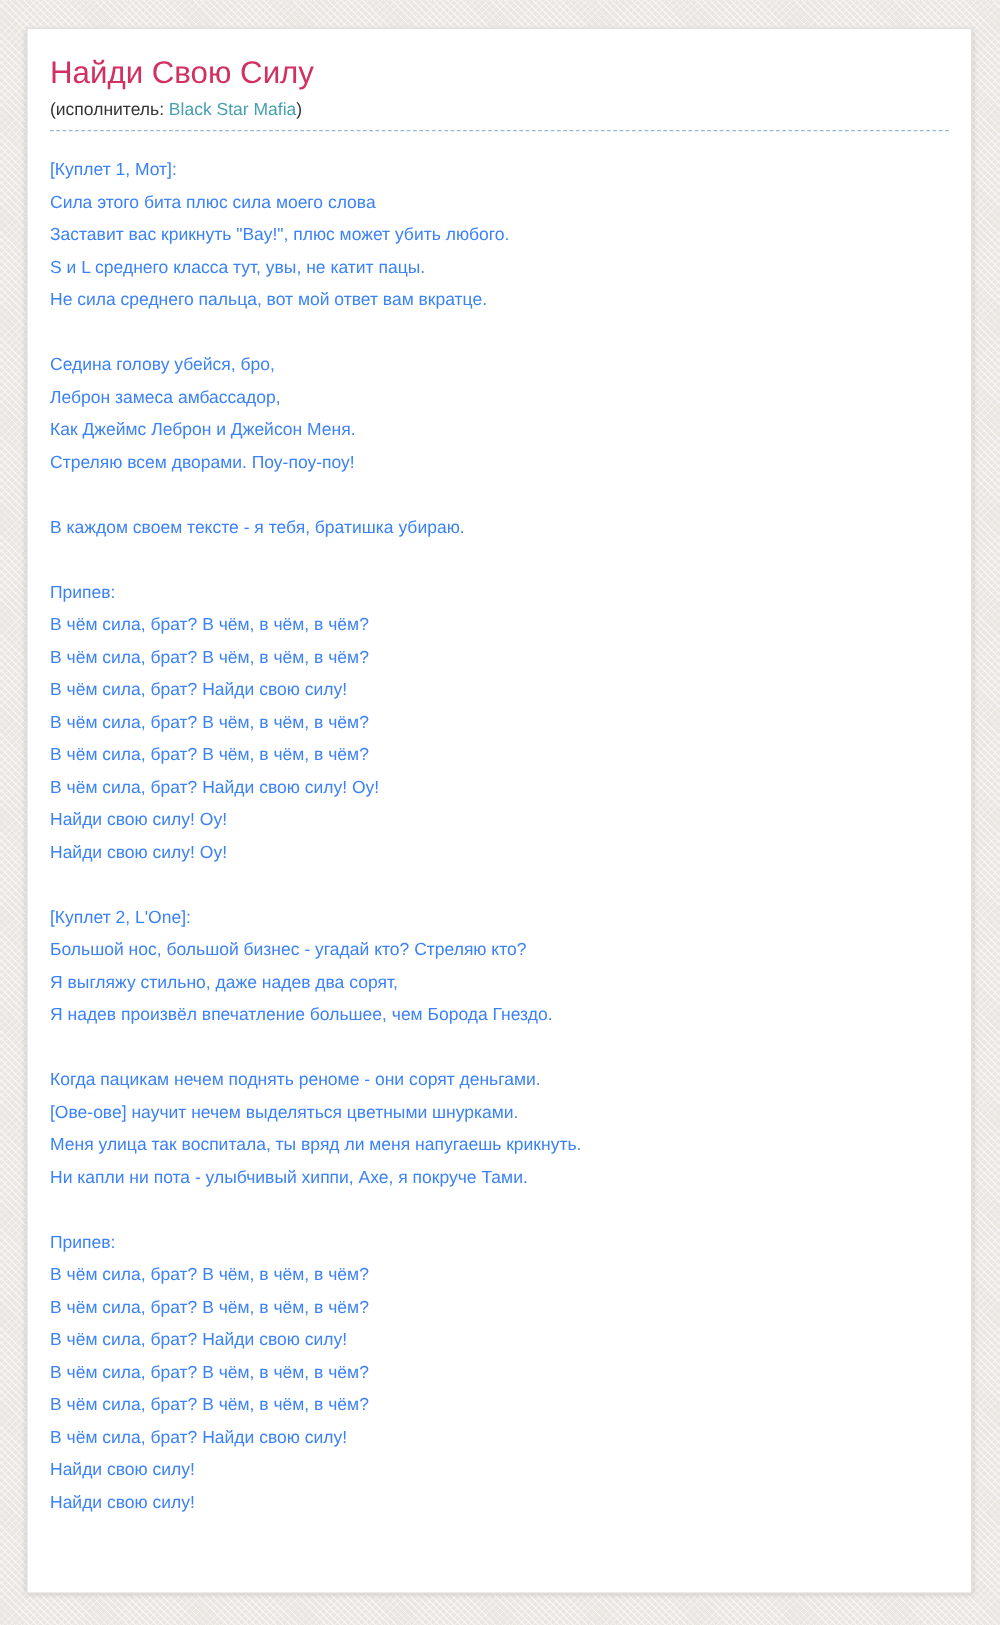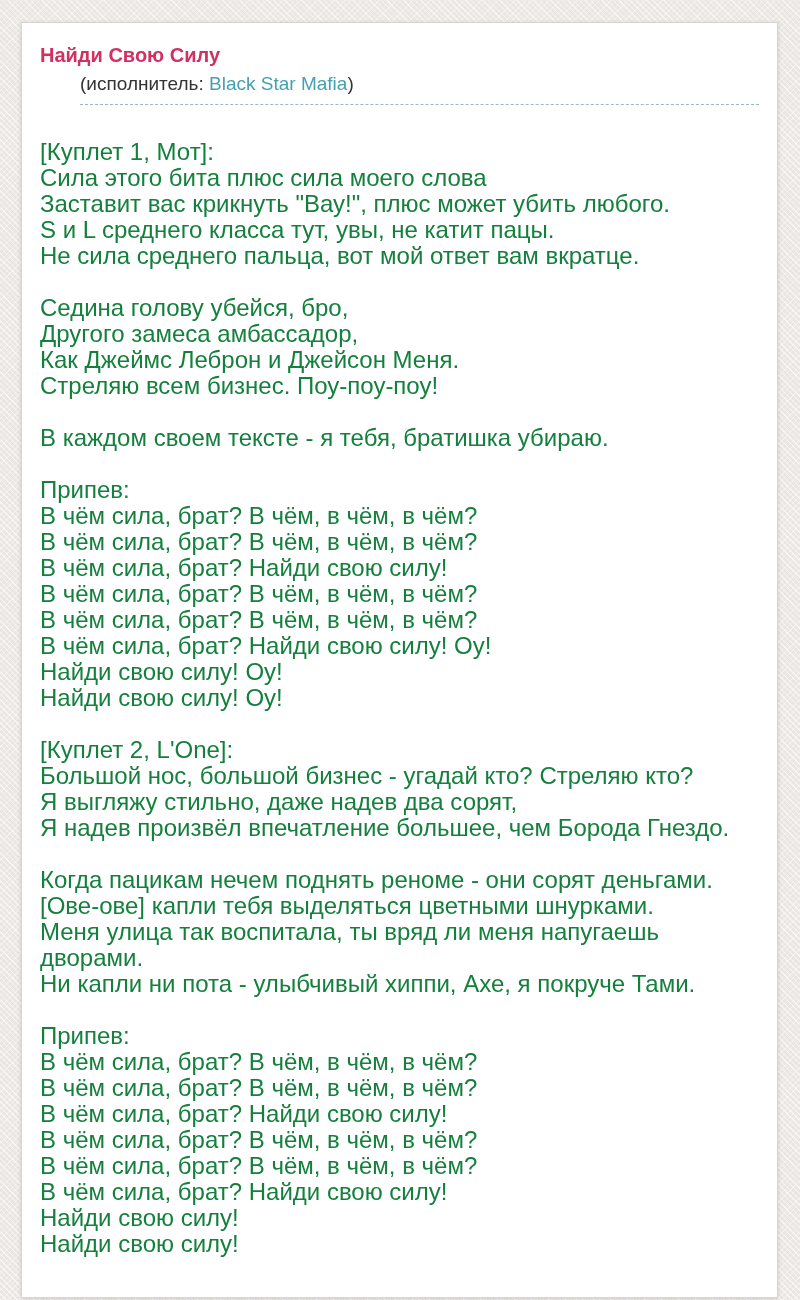--- a/index.html
+++ b/index.html
@@ -17,42 +17,41 @@
   .card {
     width: 757px;
     min-height: 1253px;
     margin: 22px auto 0 21px;
     background: #ffffff;
     border: 1px solid #d9d6d1;
     box-shadow: 0 1px 4px rgba(0,0,0,.15);
     padding: 20px 18px 40px 18px;
   }
   .page-title {
-    font-size: 20px;
-    font-weight: bold;
+    font-size: 25px;
+    font-weight: normal;
     color: #d23061;
     line-height: 1.2;
     margin-bottom: 6px;
   }
   .artist-line {
-    font-size: 19px;
+    font-size: 14px;
     color: #333333;
     padding-bottom: 9px;
     border-bottom: 1px dashed #9cb8c6;
-    margin-left: 40px;
   }
   .artist-link {
     color: #45a0b0;
     text-decoration: none;
     cursor: pointer;
   }
   .lyrics {
-    margin-top: 34px;
-    font-size: 24px;
-    color: #15803d;
+    margin-top: 17px;
+    font-size: 14px;
+    color: #3b82f6;
   }
   .lyrics .line {
     line-height: 26px;
     white-space: pre-wrap;
   }
 </style>
 </head>
 <body>
 
 <div class="card">
@@ -61,44 +60,44 @@
     <span>(исполнитель: </span><a class="artist-link" href="#">Black Star Mafia</a><span>)</span>
   </div>
   <div class="lyrics" id="lyrics">
       <div class="line">[Куплет 1, Мот]:</div>
       <div class="line">Сила этого бита плюс сила моего слова</div>
       <div class="line">Заставит вас крикнуть "Вау!", плюс может убить любого.</div>
       <div class="line">S и L среднего класса тут, увы, не катит пацы.</div>
       <div class="line">Не сила среднего пальца, вот мой ответ вам вкратце.</div>
       <div class="line">&nbsp;</div>
       <div class="line">Седина голову убейся, бро,</div>
-      <div class="line">Другого замеса амбассадор,</div>
+      <div class="line">Леброн замеса амбассадор,</div>
       <div class="line">Как Джеймс Леброн и Джейсон Меня.</div>
-      <div class="line">Стреляю всем бизнес. Поу-поу-поу!</div>
+      <div class="line">Стреляю всем дворами. Поу-поу-поу!</div>
       <div class="line">&nbsp;</div>
       <div class="line">В каждом своем тексте - я тебя, братишка убираю.</div>
       <div class="line">&nbsp;</div>
       <div class="line">Припев:</div>
       <div class="line">В чём сила, брат? В чём, в чём, в чём?</div>
       <div class="line">В чём сила, брат? В чём, в чём, в чём?</div>
       <div class="line">В чём сила, брат? Найди свою силу!</div>
       <div class="line">В чём сила, брат? В чём, в чём, в чём?</div>
       <div class="line">В чём сила, брат? В чём, в чём, в чём?</div>
       <div class="line">В чём сила, брат? Найди свою силу! Оу!</div>
       <div class="line">Найди свою силу! Оу!</div>
       <div class="line">Найди свою силу! Оу!</div>
       <div class="line">&nbsp;</div>
       <div class="line">[Куплет 2, L'One]:</div>
       <div class="line">Большой нос, большой бизнес - угадай кто? Стреляю кто?</div>
       <div class="line">Я выгляжу стильно, даже надев два сорят,</div>
       <div class="line">Я надев произвёл впечатление большее, чем Борода Гнездо.</div>
       <div class="line">&nbsp;</div>
       <div class="line">Когда пацикам нечем поднять реноме - они сорят деньгами.</div>
-      <div class="line">[Ове-ове] капли тебя выделяться цветными шнурками.</div>
-      <div class="line">Меня улица так воспитала, ты вряд ли меня напугаешь дворами.</div>
+      <div class="line">[Ове-ове] научит нечем выделяться цветными шнурками.</div>
+      <div class="line">Меня улица так воспитала, ты вряд ли меня напугаешь крикнуть.</div>
       <div class="line">Ни капли ни пота - улыбчивый хиппи, Ахе, я покруче Тами.</div>
       <div class="line">&nbsp;</div>
       <div class="line">Припев:</div>
       <div class="line">В чём сила, брат? В чём, в чём, в чём?</div>
       <div class="line">В чём сила, брат? В чём, в чём, в чём?</div>
       <div class="line">В чём сила, брат? Найди свою силу!</div>
       <div class="line">В чём сила, брат? В чём, в чём, в чём?</div>
       <div class="line">В чём сила, брат? В чём, в чём, в чём?</div>
       <div class="line">В чём сила, брат? Найди свою силу!</div>
       <div class="line">Найди свою силу!</div>

